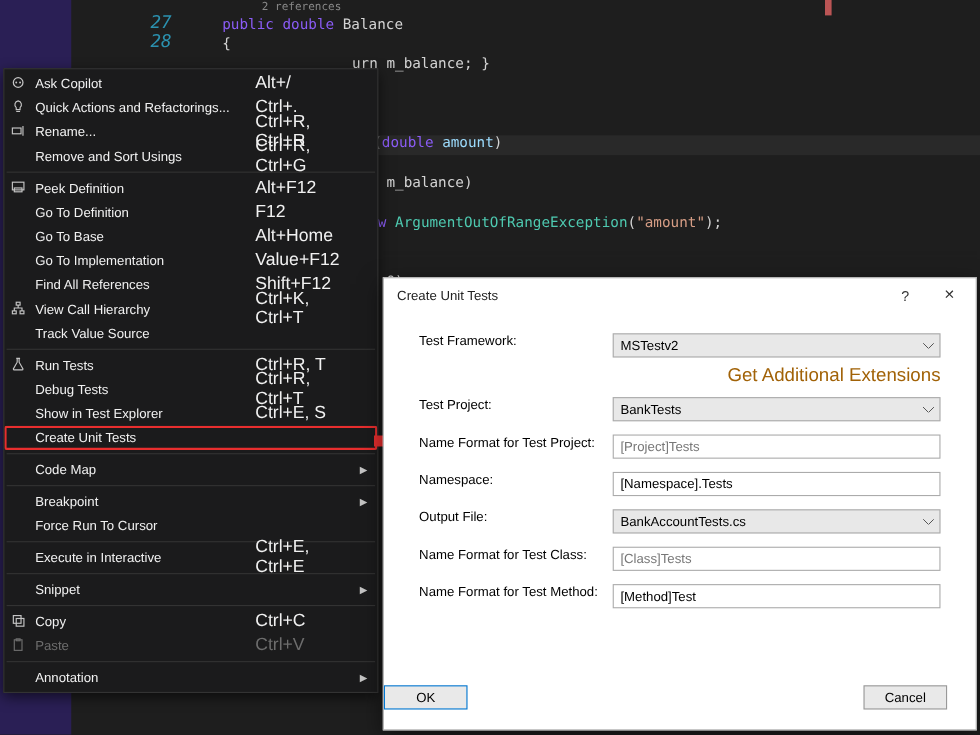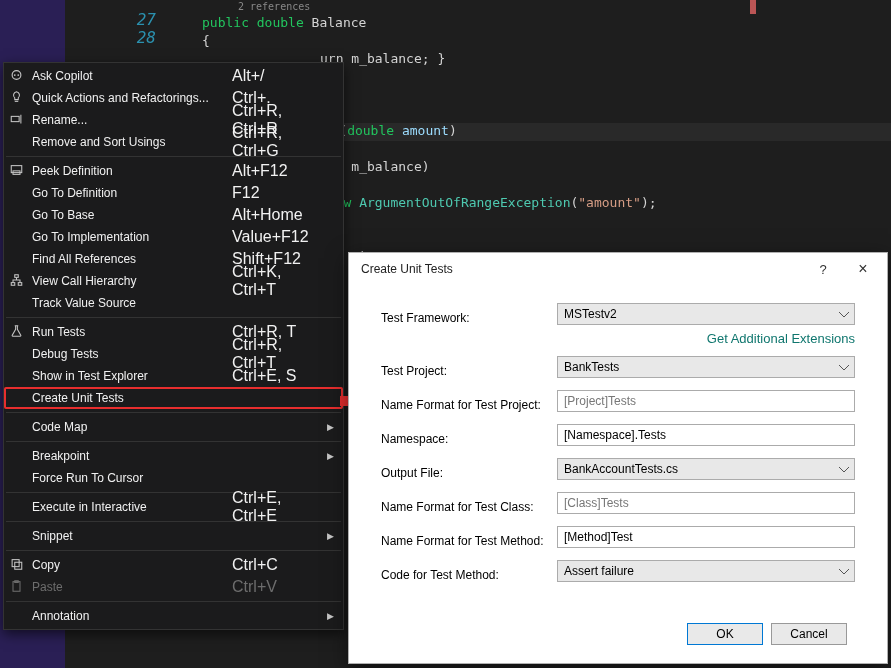--- a/index.html
+++ b/index.html
@@ -30,21 +30,21 @@
     width: 115px;
     background: #1e1e1e;
     text-align: right;
     color: #2b91af;
     padding-top: 10px;
   }
   .gutter .ln { height: 18px; padding-right: 24px; font-size: 16px; font-style: italic; }
   .code-col { flex: 1; padding-top: 1px; position: relative; }
   .codelens { font-size: 10px; color: #888; padding-left: 58px; height: 14px; }
   .code-line { height: 18px; padding-left: 22px; white-space: pre; }
-  .kw { color: #22c55e; }
+  .kw { color: #8b5cf6; }
   .typ { color: #4ec9b0; }
   .str { color: #d69d85; }
   .id { color: #dcdcaa; }
   .var { color: #9cdcfe; }
   .hl-line { background: rgba(70,70,70,0.3); }
   .ruler { position:absolute; right:135px; top:0; width:6px; height:14px; background:#b55; }
 
   
   .ctx-menu {
     position: absolute;
@@ -108,21 +108,21 @@
     width: 40px; height: 28px;
     display: flex; align-items: center; justify-content: center;
     font-size: 13px; color: #333;
   }
   .dlg-body {
     flex: 1;
     padding: 18px 32px 0 32px;
   }
   .form-row {
     display: flex;
-    align-items: flex-end;
+    align-items: flex-start;
     margin-bottom: 12px;
     height: 22px;
   }
   .form-row .flabel {
     width: 176px;
     font-size: 12px;
     color: #000;
   }
   .form-row .fcontrol {
     flex: 1;
@@ -141,26 +141,26 @@
     background: #e8e8e8;
     appearance: none;
     padding-right: 18px;
     background-image: linear-gradient(45deg, transparent 44%, #555 45%, #555 55%, transparent 56%), linear-gradient(-45deg, transparent 44%, #555 45%, #555 55%, transparent 56%);
     background-position: right 10px top 8px, right 5px top 8px;
     background-size: 5px 5px;
     background-repeat: no-repeat;
   }
   .fcontrol input::placeholder { color: #777; }
   .link-row { text-align: right; margin-top: -6px; margin-bottom: 10px; }
-  .link-row a { color: #0f766e; font-size: 13px; text-decoration: none; }
+  .link-row a { color: #a16207; font-size: 17px; text-decoration: none; }
   .dlg-footer {
     display: flex;
-    justify-content: flex-end;
+    justify-content: space-between;
     gap: 8px;
-    padding: 0 40px 18px 0;
+    padding: 0 26px 18px 0;
   }
   .dlg-footer button {
     width: 76px;
     height: 22px;
     font-family: inherit;
     font-size: 12px;
     background: #e9e9e9;
     border: 1px solid #999;
   }
   .dlg-footer .primary { border: 1.5px solid #0078d4; }
@@ -414,23 +414,19 @@
     <div class="form-row">
       <div class="flabel">Name Format for Test Class:</div>
       <div class="fcontrol"><input type="text" placeholder="[Class]Tests" style=""></div>
     </div>
 
     <div class="form-row">
       <div class="flabel">Name Format for Test Method:</div>
       <div class="fcontrol"><input type="text" value="[Method]Test" style=""></div>
     </div>
 
-    <div class="form-row">
-      <div class="flabel">Code for Test Method:</div>
-      <div class="fcontrol"><select><option>Assert failure</option></select></div>
-    </div>
 
   </div>
   <div class="dlg-footer">
     <button class="primary">OK</button>
     <button>Cancel</button>
   </div>
 </div>
 
 </body></html>

